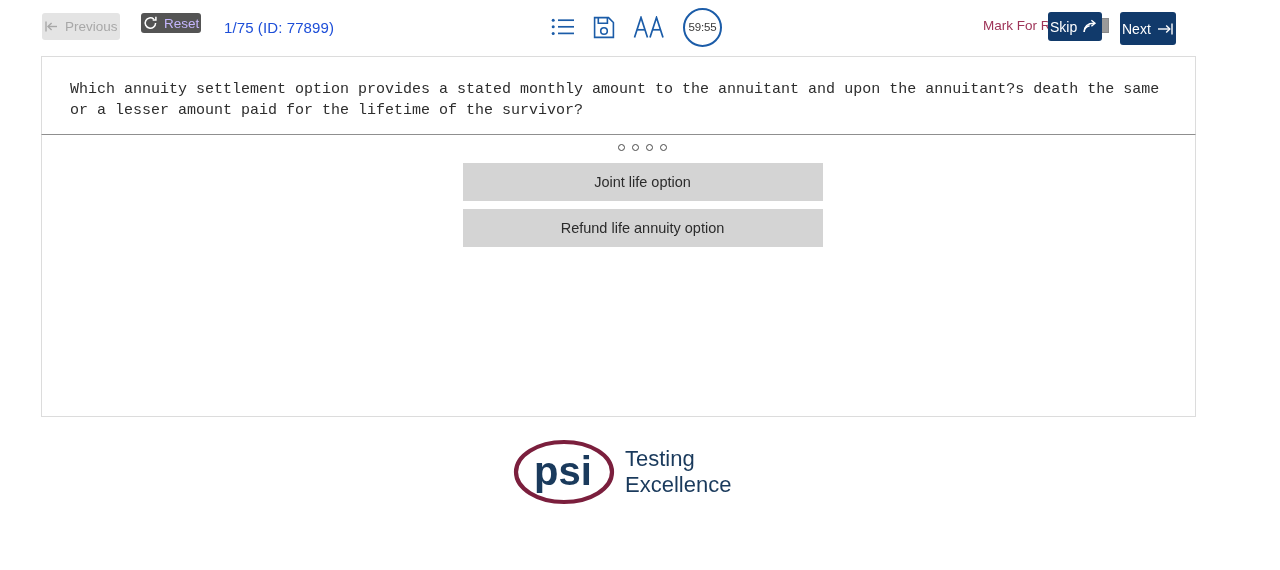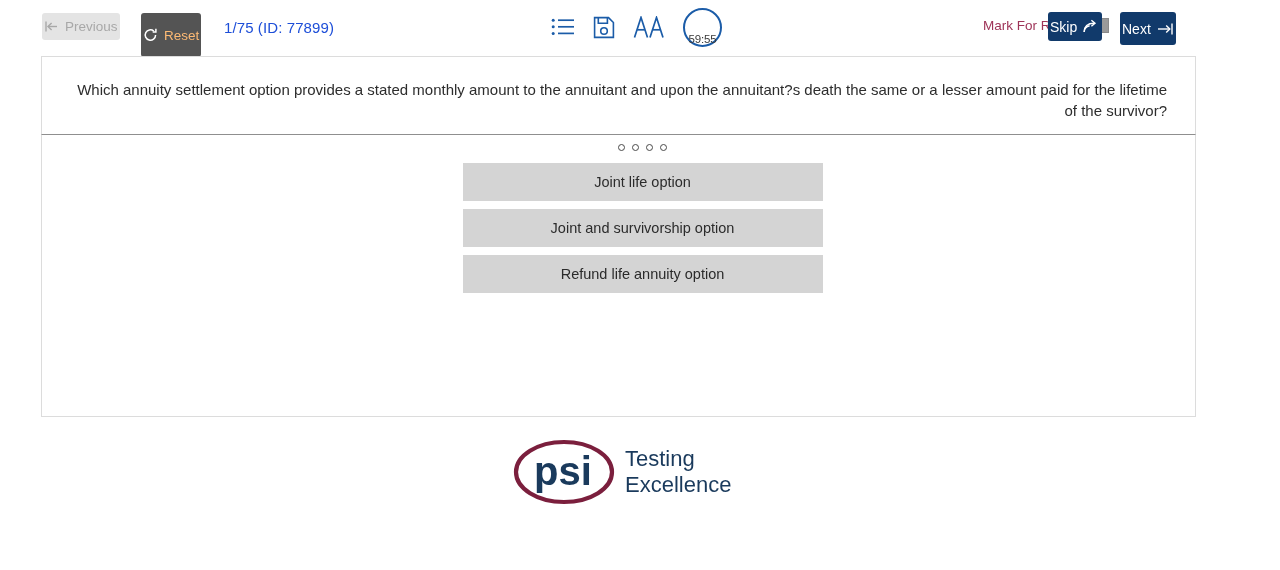--- a/index.html
+++ b/index.html
@@ -43,23 +43,23 @@
     position: absolute;
     left: 42px; top: 13px;
     height: 27px;
     background: #e4e4e4;
     color: #a8a8a8;
     cursor: default;
   }
   #reset-button {
     position: absolute;
     left: 141px; top: 13px;
-    height: 44px;
+    height: 20px;
     background: #545454;
-    color: #fdba74;
+    color: #c4b5fd;
   }
   #page-indicator {
     position: absolute;
     left: 224px; top: 19px;
     font-size: 15px;
     color: #1d4ed8;
     letter-spacing: .1px;
   }
 
   
@@ -76,21 +76,21 @@
     align-items: center;
     justify-content: center;
     color: #1b5ca8;
     cursor: pointer;
   }
   #timer-badge {
     width: 39px; height: 39px;
     border: 2px solid #1b5ca8;
     border-radius: 50%;
     display: flex;
-    align-items: flex-end;
+    align-items: center;
     justify-content: center;
     font-size: 11.5px;
     color: #3a3a3a;
     box-sizing: border-box;
     letter-spacing: -.2px;
   }
 
   
   #mark-review-group {
     position: absolute;
@@ -135,22 +135,21 @@
     min-height: 77px;
     border: 1px solid #dcdcdc;
     box-sizing: border-box;
     background: #ffffff;
     padding: 22px 28px 20px 28px;
   }
   #question-text {
     font-size: 15px;
     line-height: 21px;
     color: #2d2d2d;
-    font-family: Liberation Sans, sans-serif;
-    text-align: right;
+    font-family: Liberation Mono, monospace;
   }
 
   
   #answers-panel {
     position: absolute;
     left: 41px; top: 134px;
     width: 1155px;
     height: 283px;
     border: 1px solid #dcdcdc;
     border-top: 1px solid #8f8f8f;
@@ -314,23 +313,20 @@
     <span class="answer-marker"></span>
     <span class="answer-marker"></span>
     <span class="answer-marker"></span>
   </div>
 
   <div id="answer-options">
     <div class="answer-option">
       <span>Joint life option</span>
     </div>
     <div class="answer-option">
-      <span>Joint and survivorship option</span>
-    </div>
-    <div class="answer-option">
       <span>Refund life annuity option</span>
     </div>
   </div>
 </div>
 
 <div id="logo">
   <div id="logo-mark">
     <svg width="110" height="72" viewBox="0 0 110 72">
       <ellipse cx="53" cy="36" rx="48" ry="30" fill="none" stroke="#7b1f3d" stroke-width="4.2"></ellipse>
       <text x="52" y="49" font-family="'Liberation Sans', sans-serif" font-size="40" font-weight="bold" fill="#1a3a5c" text-anchor="middle">psi</text>

